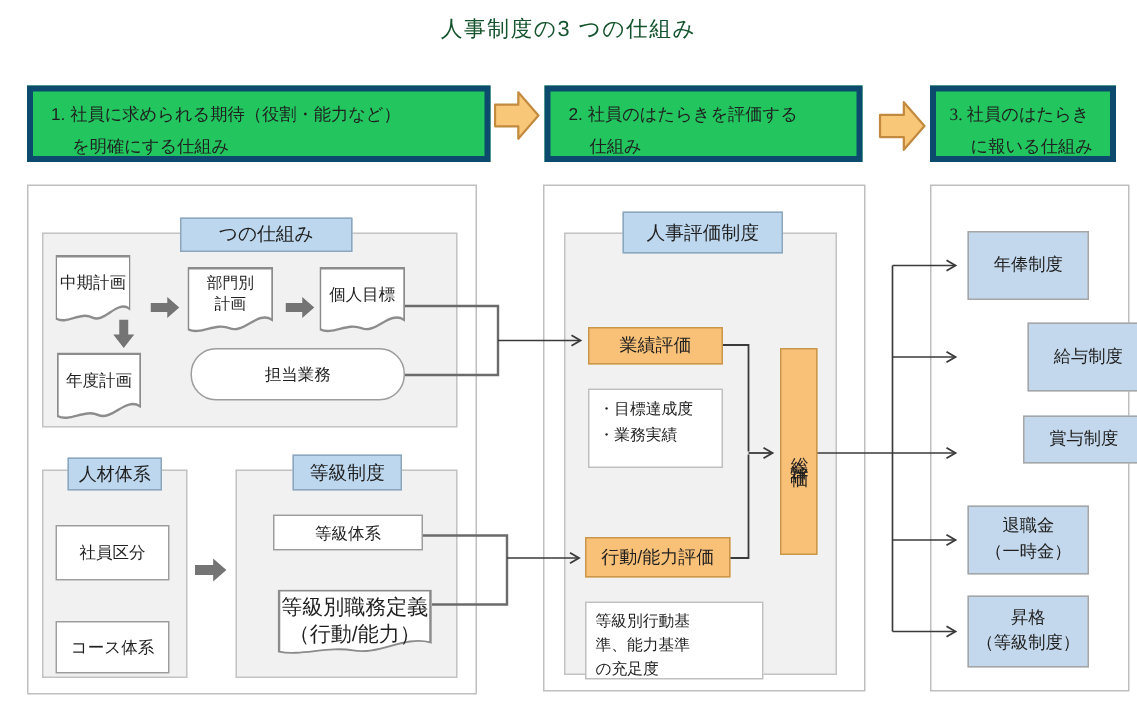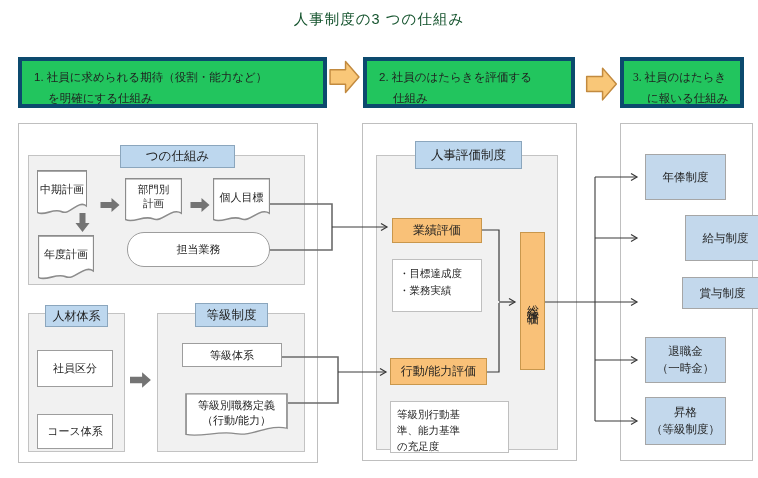--- a/index.html
+++ b/index.html
@@ -160,21 +160,21 @@
   <div class="abs blue-hdr" style="left:195px;top:303px;width:73px;height:24px;">
     <span>等級制度</span>
   </div>
   <div class="abs wbox" style="left:182px;top:343px;width:100px;height:24px;">
     <span>等級体系</span>
   </div>
   <div class="abs doc" style="left:185px;top:393px;width:103px;height:46px;">
     <svg viewBox="0 0 100 60" preserveAspectRatio="none">
         <path d="M1,1 L99,1 L99,46 C82,40 66,57 49,53 C33,49 15,58 1,54 Z" fill="#ffffff" stroke="#8c8c8c" stroke-width="1.6"></path>
       </svg>
-    <span class="doc-label pre" style="font-size:11px;height:86%;">等級別職務定義
+    <span class="doc-label pre" style="font-size:14px;height:86%;">等級別職務定義
 （行動/能力）</span>
   </div>
 
   <div class="abs panel" style="left:362px;top:123px;width:215px;height:338px;"></div>
   <div class="abs group" style="left:376px;top:155px;width:182px;height:295px;"></div>
   <div class="abs blue-hdr" style="left:415px;top:141px;width:107px;height:28px;">
     <span>人事評価制度</span>
   </div>
 
   <div class="abs orange" style="left:392px;top:218px;width:90px;height:25px;">

